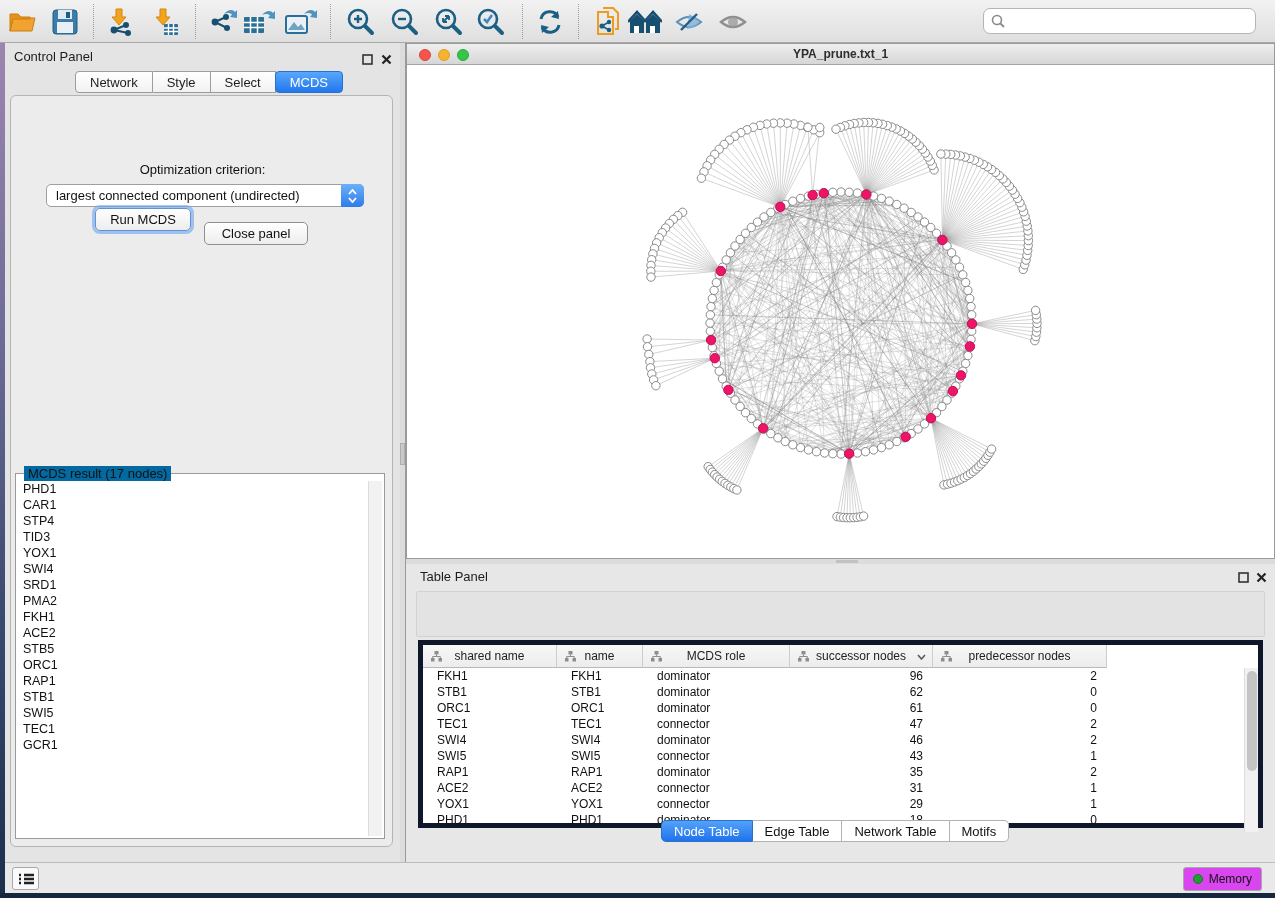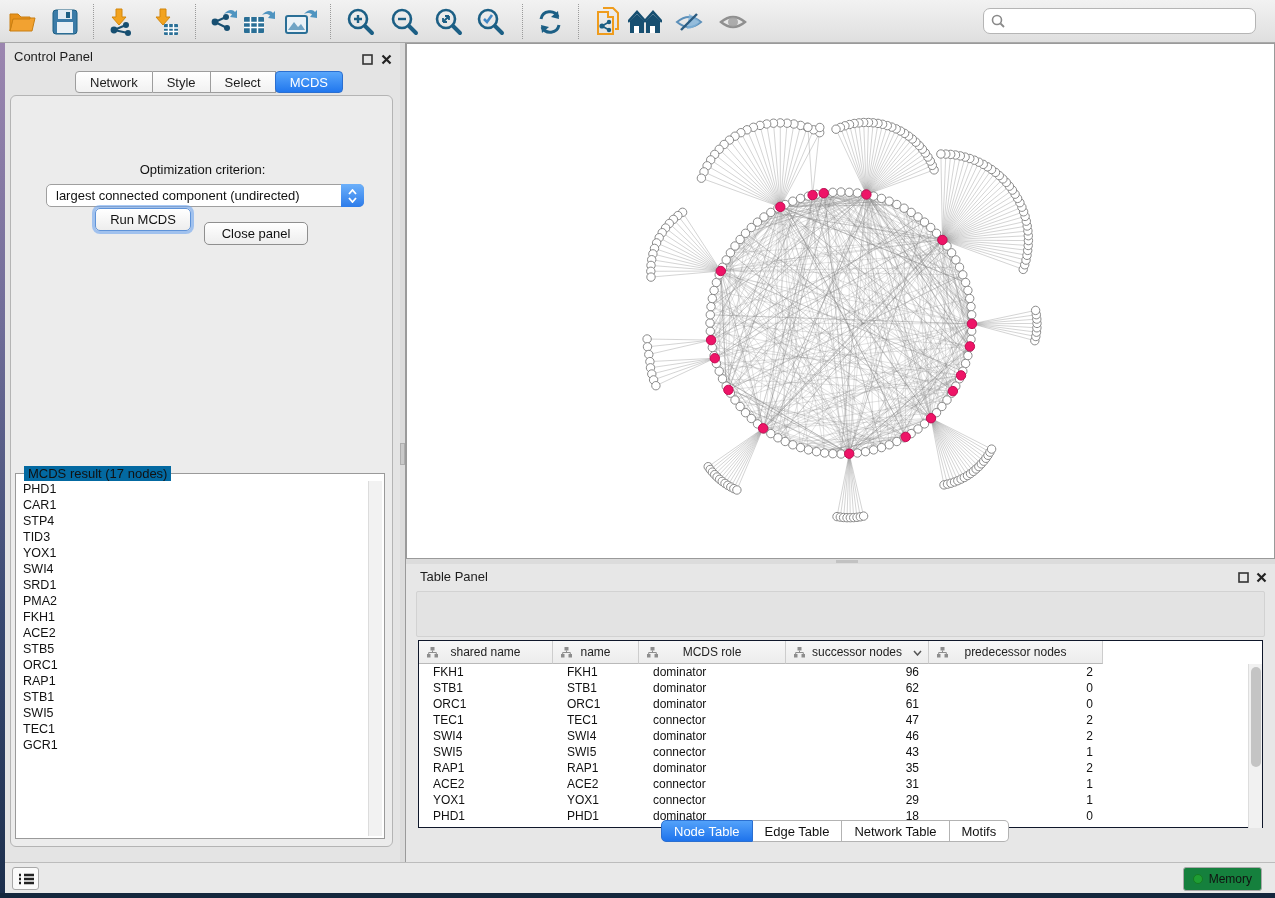--- a/index.html
+++ b/index.html
@@ -58,21 +58,21 @@
   .tl { position:absolute; top:5px; width:12px; height:12px; border-radius:50%; cursor:pointer; }
   .net-title { position:absolute; left:0; top:3px; width:100%; text-align:center; font-size:12px; font-weight:bold; color:#2e2e2e; }
   .net-canvas { position:absolute; left:0; top:21px; width:867px; height:493px; background:#fff; }
 
   
   .table-panel { position:absolute; left:406px; top:564px; width:869px; height:298px; background:#e7e7e7; }
   .tp-title { position:absolute; left:14px; top:5px; font-size:13px; color:#1d1d1d; }
   .tp-toolbar { position:absolute; left:10px; top:27px; width:849px; height:46px; background:#e3e3e3;
     border:1px solid #d2d2d2; border-radius:2px; }
   .tp-icon { position:absolute; top:8px; height:30px; display:flex; align-items:center; justify-content:center; cursor:pointer;margin-top:48px; }
-  .tbl { position:absolute; left:12px; top:76px; width:845px; height:188px; background:#fff; border:1px solid #0f172a; }
+  .tbl { position:absolute; left:12px; top:76px; width:845px; height:188px; background:#fff; border:5px solid #0f172a; }
   .tbl-header { position:absolute; left:0; top:0; height:23px; display:flex; }
   .th { position:relative; height:23px; background:linear-gradient(#f7f7f7,#ececec); border-right:1px solid #cdcdcd;
     border-bottom:1px solid #b9b9b9; display:flex; align-items:center; justify-content:center; font-size:12px; color:#222; cursor:pointer; }
   .th .tree-ic { position:absolute; left:8px; top:6px; }
   .tbl-body { position:absolute; left:0; top:23px; width:830px; }
   .trow { display:flex; height:16px; font-size:12px; color:#111; cursor:pointer; }
   .td { padding-left:14px; display:flex; align-items:center; }
   .td.num { justify-content:flex-end; padding-right:10px; }
   .tbl-scroll { position:absolute; right:0; top:23px; width:14px; height:164px; background:#f1f1f1; border-left:1px solid #ddd; }
   .tbl-thumb { position:absolute; left:2px; top:3px; width:10px; height:100px; background:#c4c4c4; border-radius:5px; }
@@ -80,21 +80,21 @@
   .b-tab { height:22px; padding:0 12px; background:#fff; border:1px solid #b3b3b3; border-left:none;
     font-size:13px; color:#111; display:flex; align-items:center; cursor:pointer; }
   .b-tab.first { border-left:1px solid #b3b3b3; border-radius:5px 0 0 5px; }
   .b-tab.last { border-radius:0 5px 5px 0; }
   .b-tab.active { background:linear-gradient(#53a2fa,#1e73ec); color:#fff; border-color:#2b6fd0; }
 
   
   .status-bar { position:absolute; left:5px; top:862px; width:1270px; height:31px; background:#e9e9e9; border-top:1px solid #bcbcbc; }
   .sb-list-btn { position:absolute; left:7px; top:4px; width:27px; height:23px; background:#fafafa; border:1px solid #a8a8a8; border-radius:3px;
     display:flex; align-items:center; justify-content:center; cursor:pointer; }
-  .memory-btn { position:absolute; right:13px; top:4px; height:24px; padding:0 9px; background:#15803d; border:1px solid #a8a8a8; border-radius:3px;
+  .memory-btn { position:absolute; right:13px; top:4px; height:24px; padding:0 9px; background:#d946ef; border:1px solid #a8a8a8; border-radius:3px;
     display:flex; align-items:center; gap:6px; font-size:12px; color:#111; cursor:pointer; }
   .mem-dot { width:10px; height:10px; border-radius:50%; background:#1f9e33; border:1px solid #157a24; }
 </style>
 </head>
 <body>
 
 <div class="toolbar">
   <div class="tb-icon" style="left:6px">
     <svg width="30" height="26">
         <path d="M2 22 L5 9 L27 9 L24 22 Z" fill="#f2a231" stroke="#c97f12"></path>
@@ -299,20 +299,26 @@
       <div class="mcds-scroll"></div>
     </div>
   </div>
 </div>
 
 <div class="v-splitter">
     <div class="v-grip"></div>
   </div>
 
 <div class="net-window">
+  <div class="net-titlebar">
+    <div class="tl" style="left:12px; background:#f4564e; border:1px solid #d8443d;"></div>
+    <div class="tl" style="left:31px; background:#f6b32f; border:1px solid #dd9e22;"></div>
+    <div class="tl" style="left:50px; background:#33c748; border:1px solid #27a939;"></div>
+    <div class="net-title">YPA_prune.txt_1</div>
+  </div>
   <svg class="net-canvas" id="net-svg" viewBox="0 0 867 493">
       <g>
         <line x1="373.3" y1="141.9" x2="363.8" y2="368.6" stroke="#808080" stroke-width="0.75" opacity="0.3"></line>
         <line x1="373.3" y1="141.9" x2="560.9" y2="290.6" stroke="#808080" stroke-width="0.75" opacity="0.3"></line>
         <line x1="373.3" y1="141.9" x2="401.4" y2="384.9" stroke="#808080" stroke-width="0.75" opacity="0.3"></line>
         <line x1="373.3" y1="141.9" x2="417.6" y2="128.0" stroke="#808080" stroke-width="0.75" opacity="0.3"></line>
         <line x1="373.3" y1="141.9" x2="319.2" y2="321.1" stroke="#808080" stroke-width="0.75" opacity="0.3"></line>
         <line x1="373.3" y1="141.9" x2="417.6" y2="388.0" stroke="#808080" stroke-width="0.75" opacity="0.3"></line>
         <line x1="373.3" y1="141.9" x2="333.1" y2="174.5" stroke="#808080" stroke-width="0.75" opacity="0.3"></line>
         <line x1="373.3" y1="141.9" x2="363.8" y2="147.4" stroke="#808080" stroke-width="0.75" opacity="0.3"></line>

